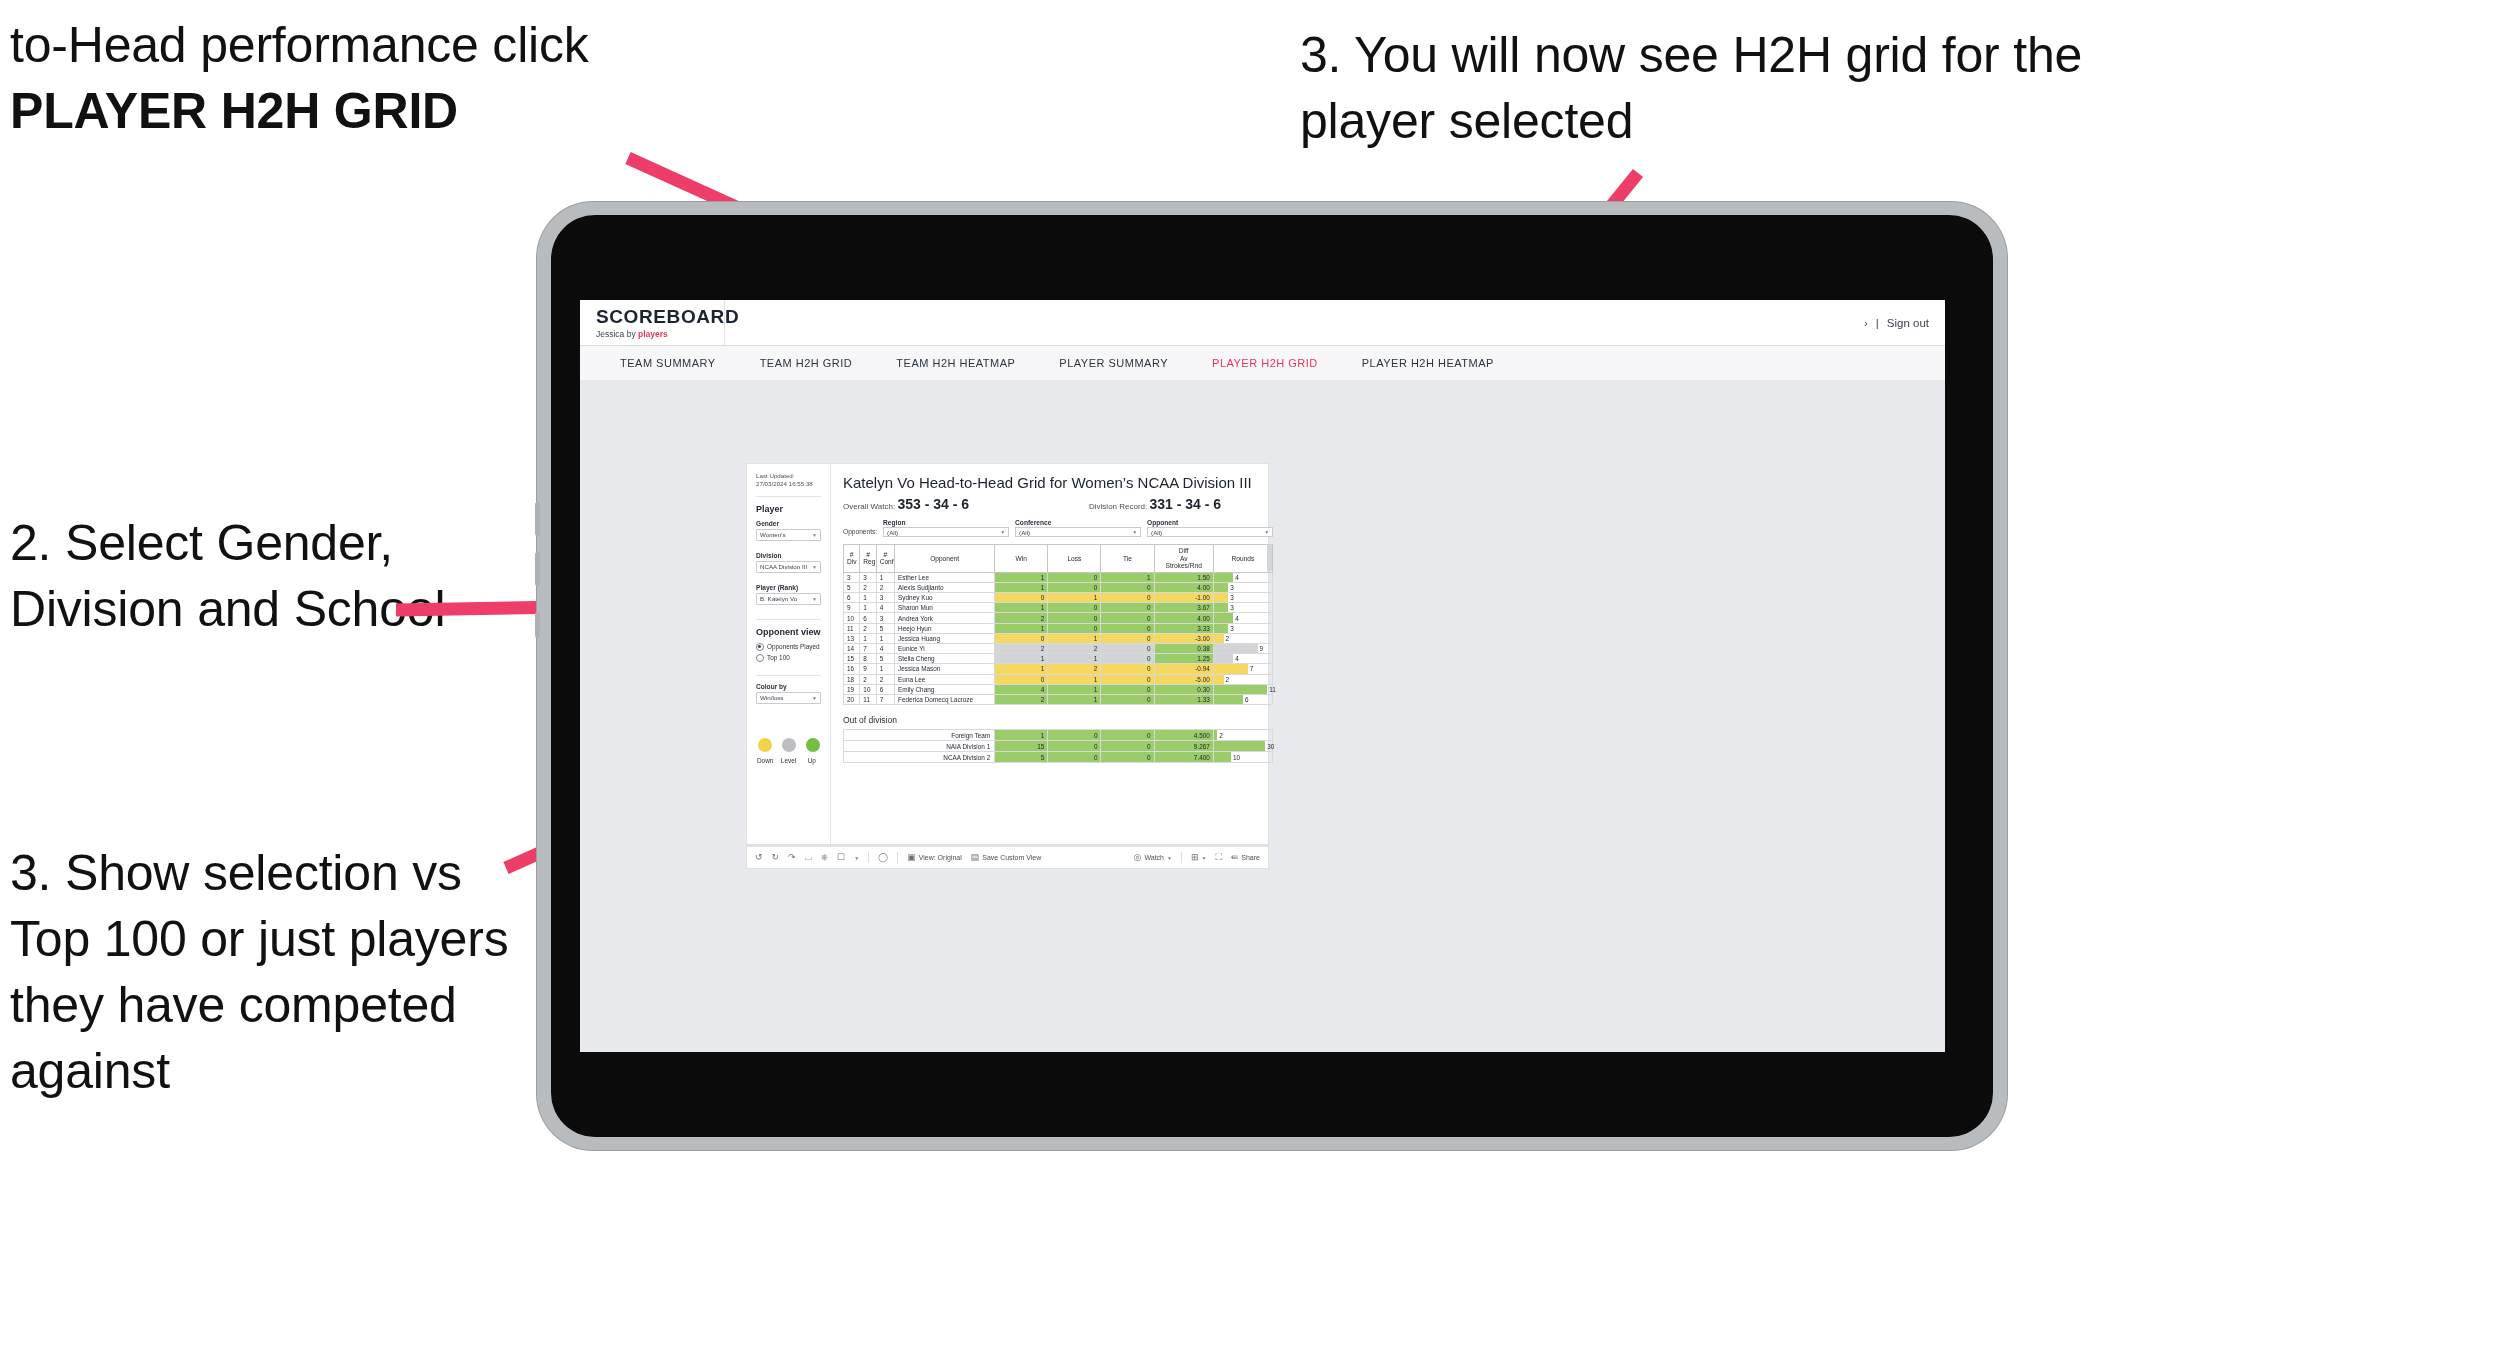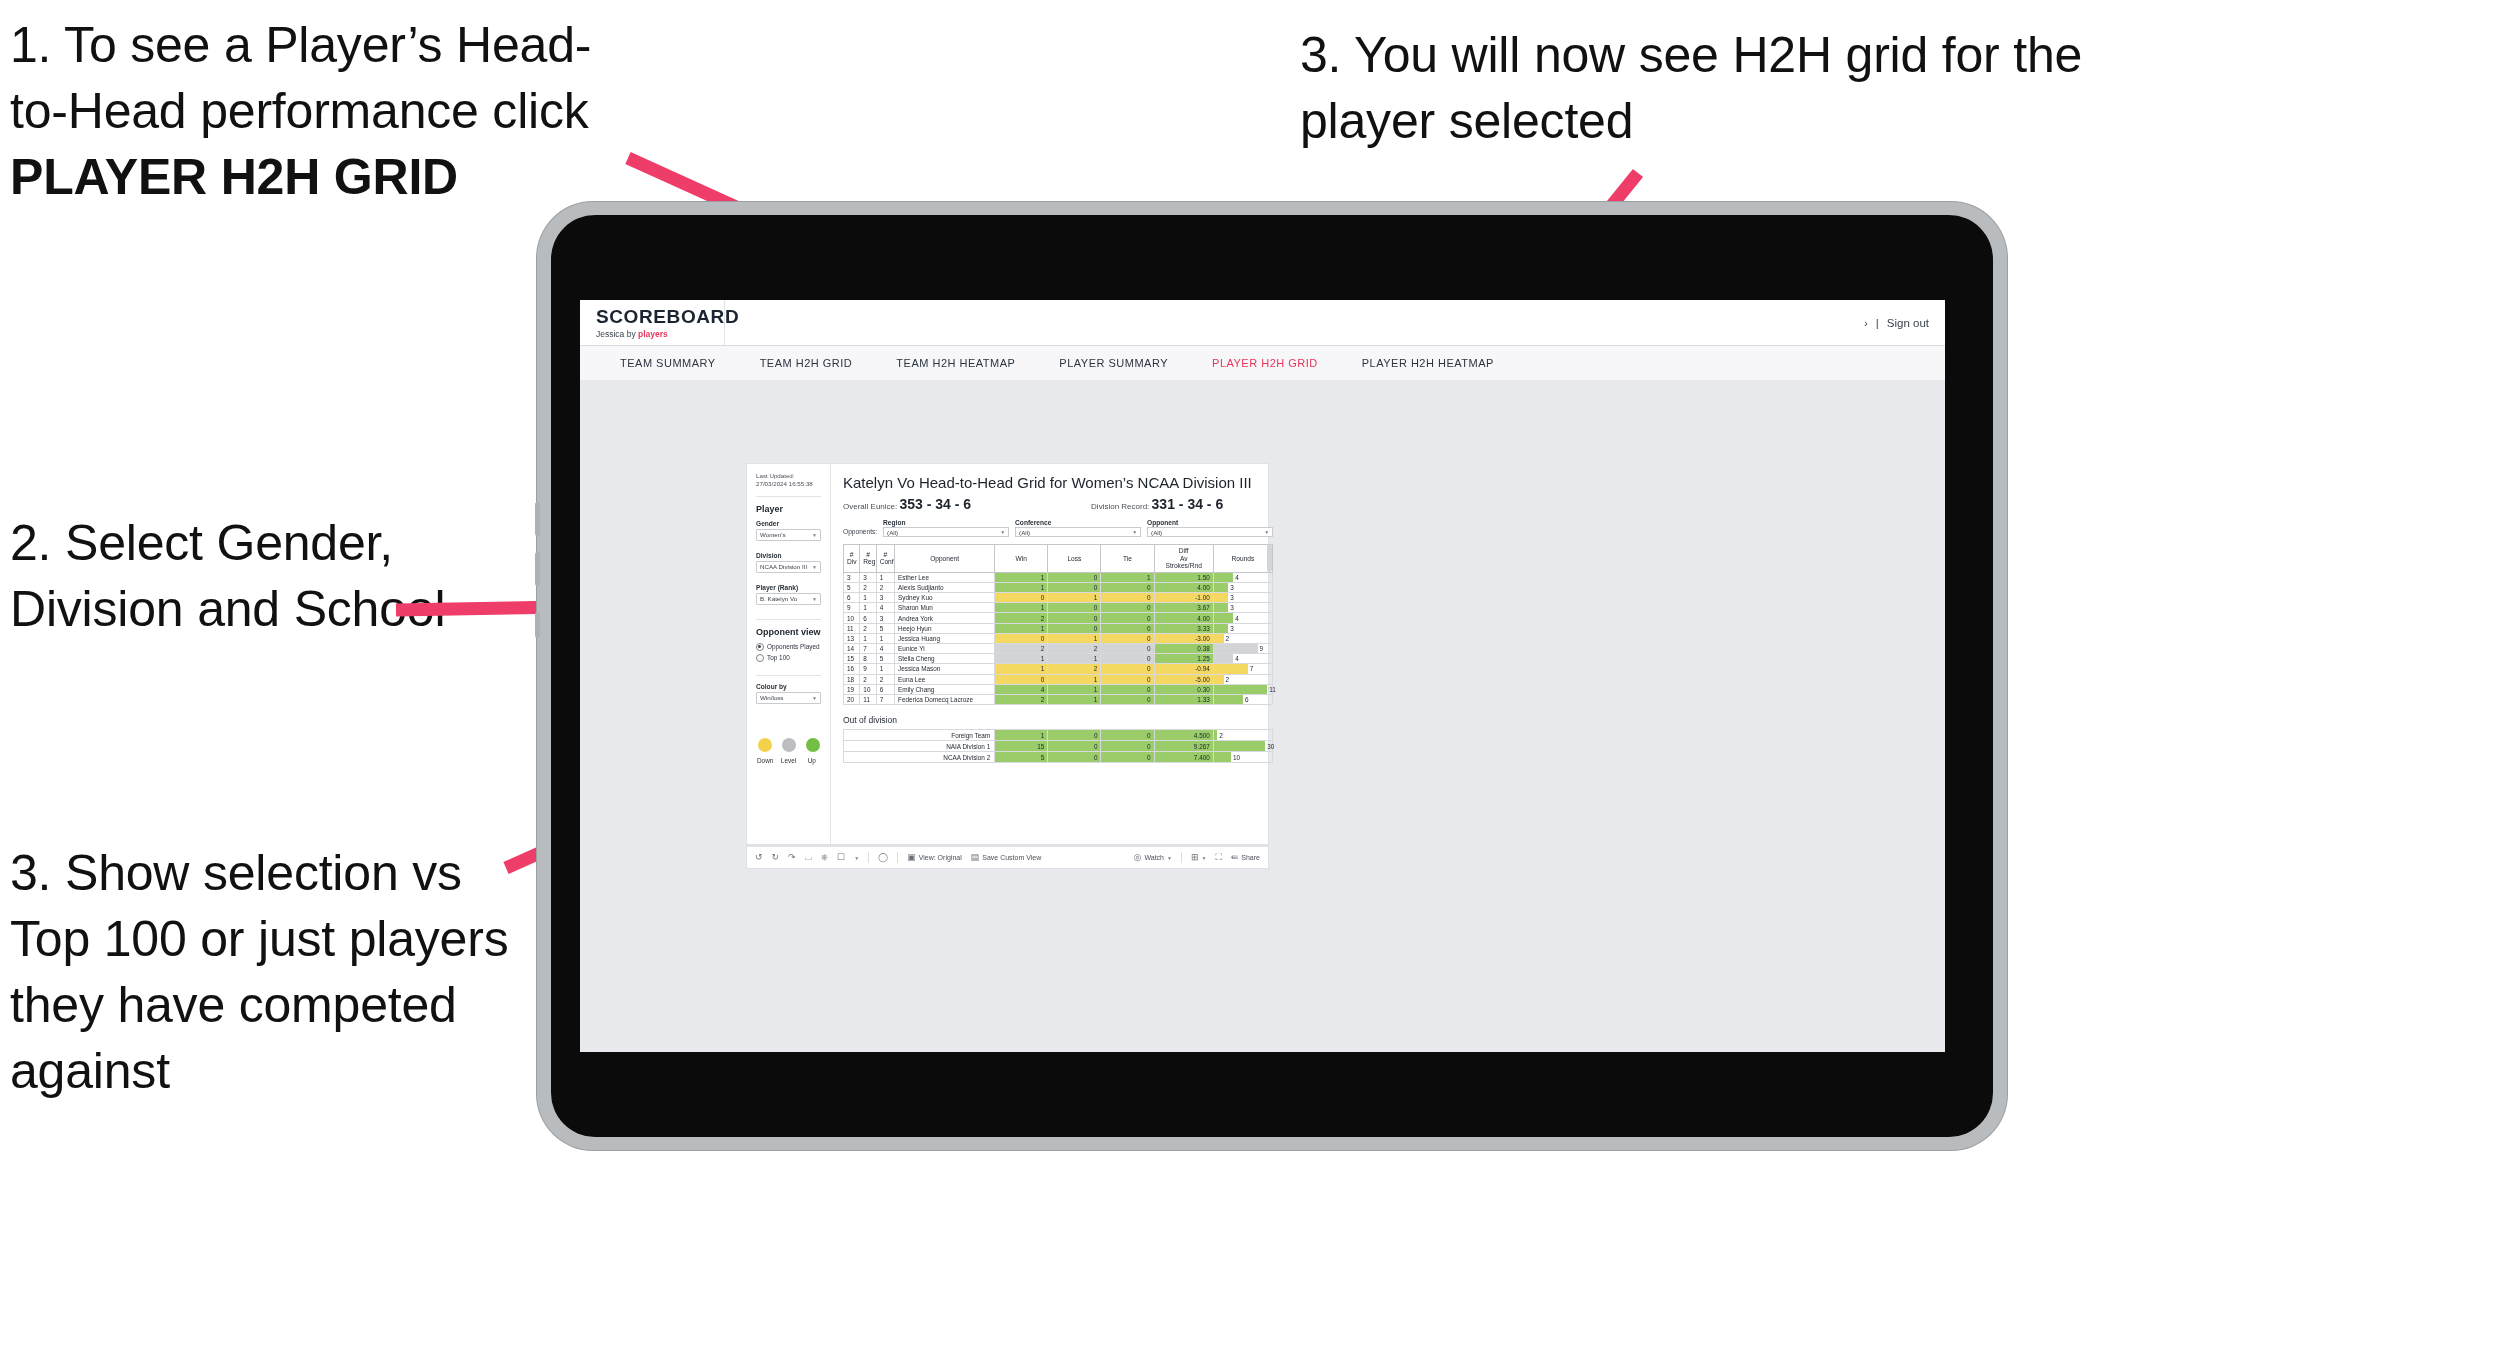--- a/index.html
+++ b/index.html
@@ -121,21 +121,20 @@
       box-shadow:0 0 0 1px #e0e1e4;}
   #toolbar .ic{color:#6b7179;font-size:9px;line-height:1;}
   #toolbar .sep{width:1px;height:11px;background:#dcdde0;}
   #toolbar .grp{display:flex;align-items:center;gap:3px;}
   #toolbar .right{margin-left:auto;display:flex;align-items:center;gap:9px;}
 </style>
 </head>
 <body>
 
 <div class="anno" id="anno-1">
-  <div>1. To see a Player’s Head-</div>
   <div>to-Head performance click</div>
   <div class="strong">PLAYER H2H GRID</div>
 </div>
 <div class="anno" id="anno-2">2. Select Gender, Division and School</div>
 <div class="anno" id="anno-3">3. Show selection vs Top 100 or just players they have competed against</div>
 <div class="anno" id="anno-4">3. You will now see H2H grid for the player selected</div>
 
 <svg class="arrow" style="left:620px;top:150px;" width="520" height="230" viewBox="0 0 520 230">
   <path d="M8 8 L420 195" stroke="#ee3d68" stroke-width="13" fill="none"></path>
   <polygon points="437,205 368,175 400,160" fill="#ee3d68"></polygon>
@@ -244,21 +243,21 @@
           <span>Level</span>
           <span>Up</span>
         </div>
       </div>
 
       <div id="main">
         <div class="viz-title">Katelyn Vo Head-to-Head Grid for Women’s NCAA Division III</div>
 
         <div class="records">
           <div>
-            <span>Overall Eunice:</span>
+            <span>Overall Watch:</span>
             <b>353 -  34 - 6</b>
           </div>
           <div class="rec2">
             <span>Division Record:</span>
             <b>331 -  34 - 6</b>
           </div>
         </div>
 
         <div class="opp-filters">
           <div class="opp-lab">Opponents:</div>

